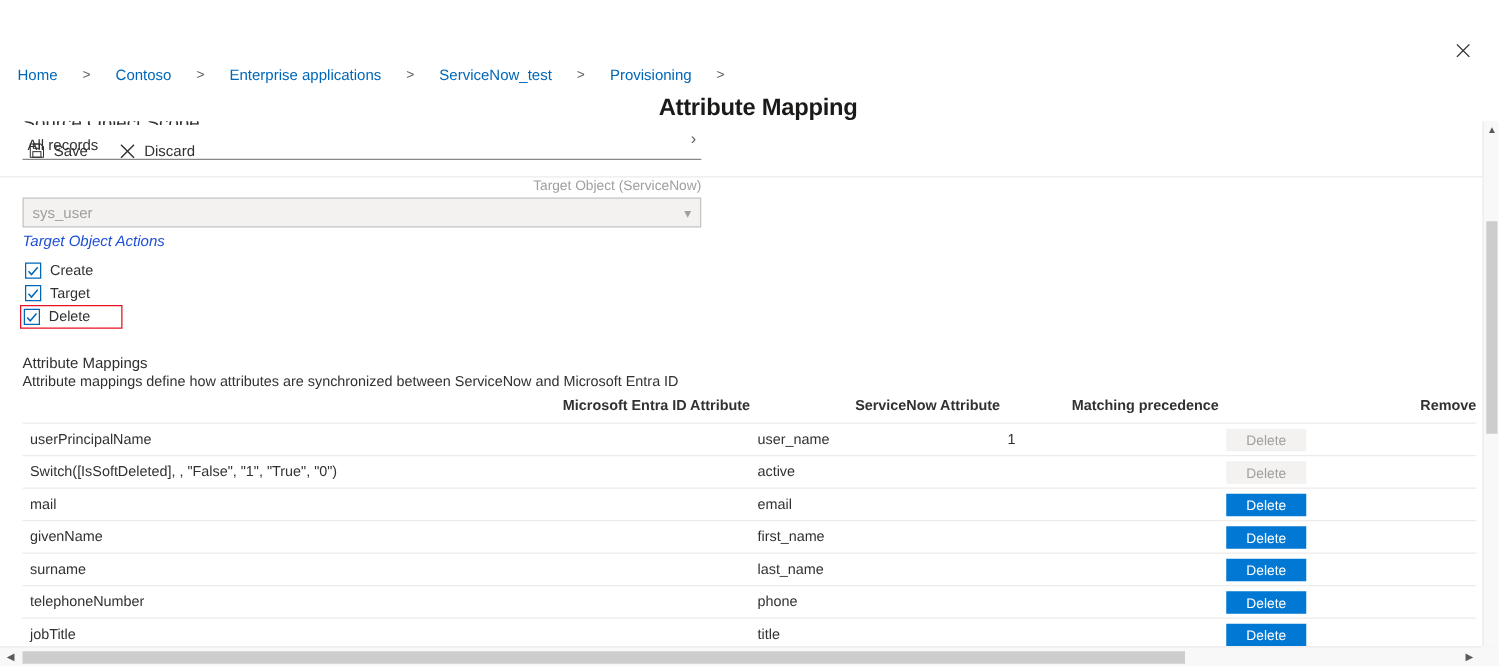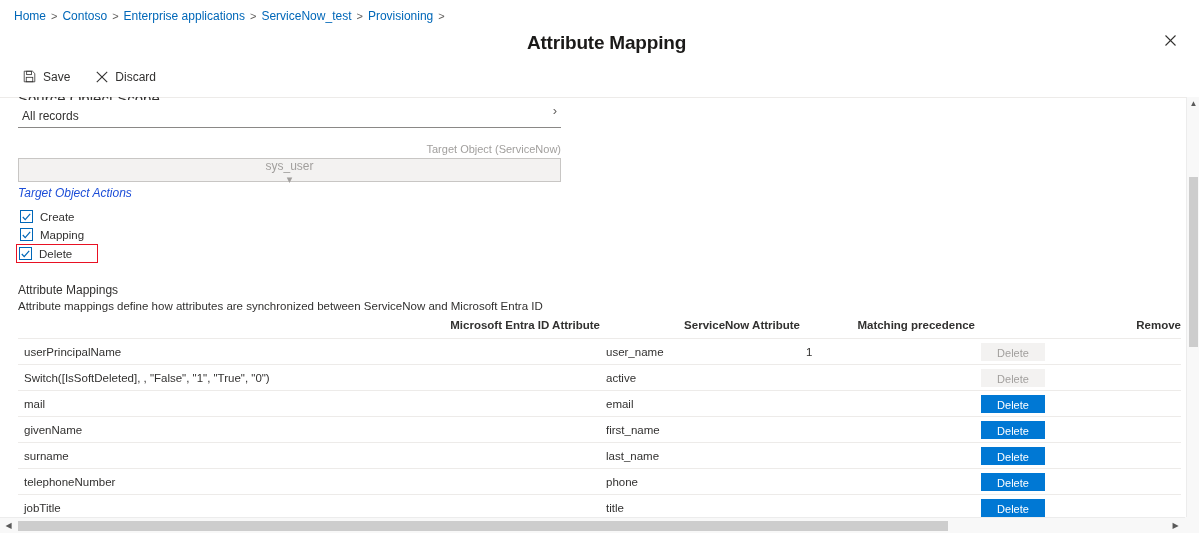--- a/index.html
+++ b/index.html
@@ -17,22 +17,23 @@
     position: relative;
   }
 
   
   .breadcrumb {
     padding: 8px 0 0 14px;
     font-size: 12px;
     line-height: 16px;
     display: flex;
     align-items: flex-start;
-    gap: 5px;
+    gap: 20px;
     white-space: nowrap;
+    margin-top: 44px;
   }
   .crumb-link {
     color: #0067b8;
     cursor: pointer;
   }
   .crumb-sep {
     color: #605e5c;
     font-size: 11px;
   }
 
@@ -144,21 +145,20 @@
     height: 24px;
     border: 1px solid #c8c6c4;
     background: #f3f2f1;
     display: flex;
     align-items: center;
     justify-content: space-between;
     padding: 0 7px 0 7px;
     color: #a19f9d;
     font-size: 12px;
     box-sizing: border-box;
-    flex-direction: column;
   }
   .chev-down { font-size: 11px; color: #a19f9d; }
 
   .section-label {
     margin-top: 4px;
     font-size: 12px;
     color: #1d4ed8;
     font-style: italic;
   }
 
@@ -400,21 +400,21 @@
             </svg>
         </span>
         <span class="cb-label">Create</span>
       </div>
       <div class="cb-row">
         <span class="cb-box">
           <svg width="9" height="8" viewBox="0 0 9 8">
               <polyline points="0.8,4 3.2,6.6 8.2,0.8" fill="none" stroke="#0067b8" stroke-width="1.2"></polyline>
             </svg>
         </span>
-        <span class="cb-label">Mapping</span>
+        <span class="cb-label">Target</span>
       </div>
       <div class="cb-row highlighted">
         <span class="cb-box">
           <svg width="9" height="8" viewBox="0 0 9 8">
               <polyline points="0.8,4 3.2,6.6 8.2,0.8" fill="none" stroke="#0067b8" stroke-width="1.2"></polyline>
             </svg>
         </span>
         <span class="cb-label">Delete</span>
       </div>
     </div>

